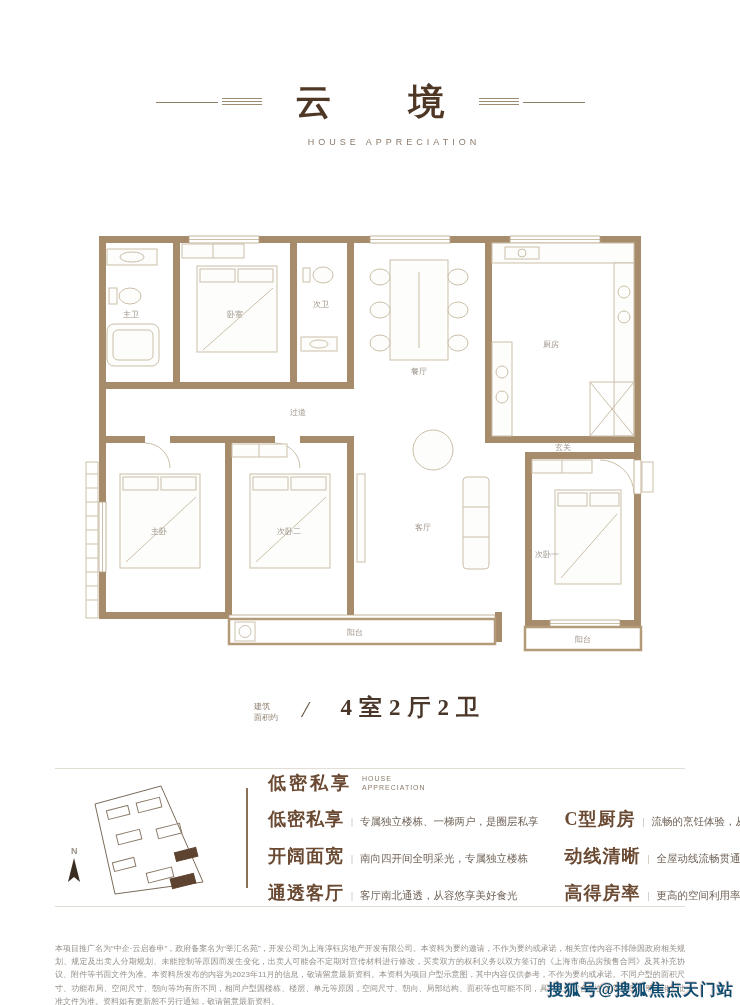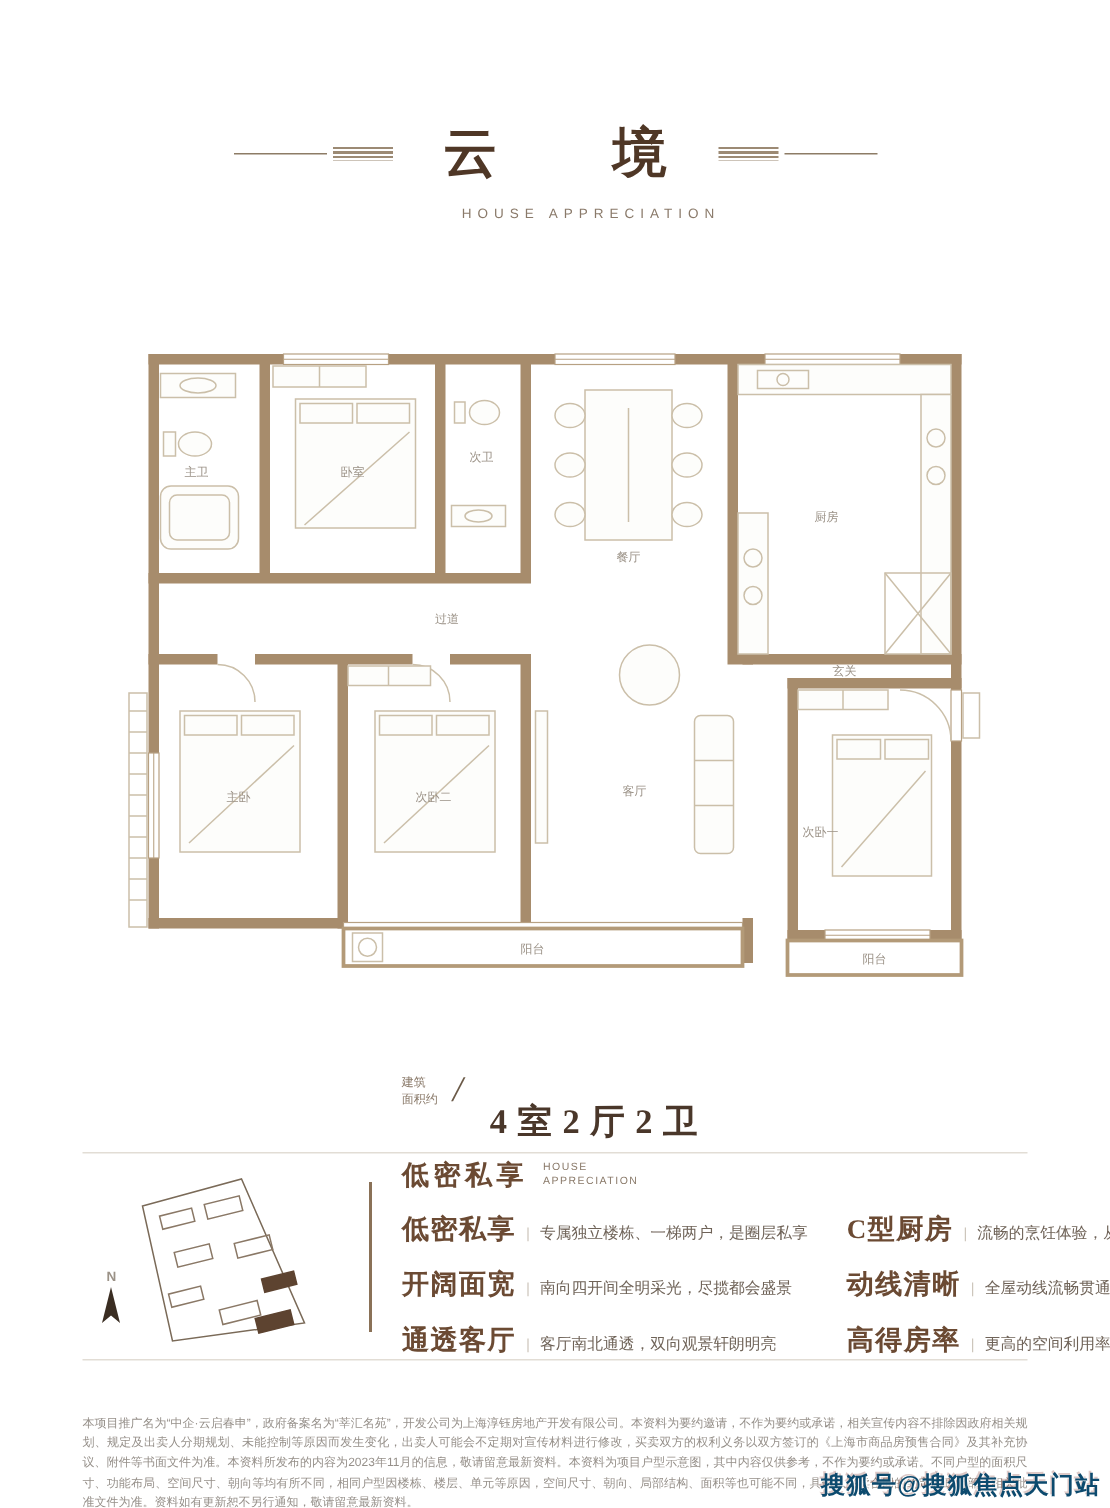--- a/index.html
+++ b/index.html
@@ -22,26 +22,26 @@
   svg text{font-family:"Liberation Sans","DejaVu Sans",sans-serif;fill:#9b9287;}
   .wall{fill:#a78c6c;}
   .furn{fill:#fdfdfb;stroke:#cbbfa9;stroke-width:1;}
   .furnl{fill:none;stroke:#cbbfa9;stroke-width:1;}
   .win{fill:#ffffff;stroke:#b7a183;stroke-width:0.8;}
   .balc{fill:none;stroke:#b39a78;stroke-width:2.5;}
   .roomlbl{font-size:8px;}
 
   
   .area-line{position:absolute;top:692px;left:0;width:740px;display:flex;justify-content:center;
-             align-items:center;gap:10px;color:#4a372a;}
+             align-items:flex-end;gap:24px;color:#4a372a;}
   .area-prefix{font-size:8px;line-height:1.3;color:#8a7a6a;text-align:left;
                font-family:"Liberation Sans",sans-serif;}
   .area-slash{font-size:24px;font-style:italic;color:#6b5a48;}
   .area-value{font-size:32px;font-style:italic;font-weight:bold;letter-spacing:2px;}
-  .area-rooms{font-size:23px;font-weight:bold;letter-spacing:7px;margin-left:8px;margin-top:40px;}
+  .area-rooms{font-size:23px;font-weight:bold;letter-spacing:7px;margin-left:8px;}
 
   
   .analysis{position:absolute;top:768px;left:55px;width:630px;height:137px;
             border-top:1px solid #e2ddd5;border-bottom:1px solid #e2ddd5;
             display:flex;align-items:center;}
   .siteplan{width:185px;height:120px;flex:0 0 auto;}
   .v-div{width:2px;height:100px;background:#8a7157;margin:0 20px 0 6px;flex:0 0 auto;}
   .an-text{flex:1;}
   .an-title-row{display:flex;align-items:flex-end;gap:10px;margin-bottom:12px;}
   .an-title{font-size:18px;font-weight:bold;color:#6b4a33;letter-spacing:3px;}
@@ -307,31 +307,31 @@
           <span class="desc">专属独立楼栋、一梯两户，是圈层私享</span>
         </div>
         <div class="feat">
           <span class="name">C型厨房</span>
           <span class="bar">|</span>
           <span class="desc">流畅的烹饪体验，从容悠享美好食光</span>
         </div>
         <div class="feat">
           <span class="name">开阔面宽</span>
           <span class="bar">|</span>
-          <span class="desc">南向四开间全明采光，尽揽都会盛景</span>
+          <span class="desc">南向四开间全明采光，专属独立楼栋</span>
         </div>
         <div class="feat">
           <span class="name">动线清晰</span>
           <span class="bar">|</span>
           <span class="desc">全屋动线流畅贯通，懂你的生活所需</span>
         </div>
         <div class="feat">
           <span class="name">通透客厅</span>
           <span class="bar">|</span>
-          <span class="desc">客厅南北通透，双向观景轩朗明亮</span>
+          <span class="desc">客厅南北通透，从容悠享美好食光</span>
         </div>
         <div class="feat">
           <span class="name">高得房率</span>
           <span class="bar">|</span>
           <span class="desc">更高的空间利用率，营制舒适的生活</span>
         </div>
       </div>
     </div>
   </div>
 

